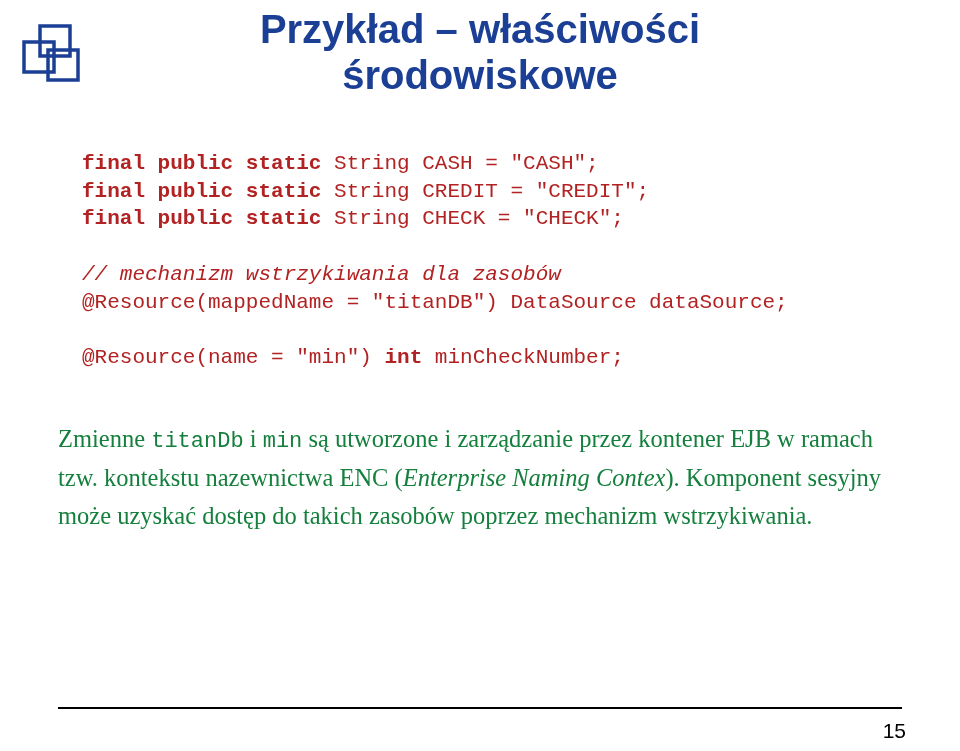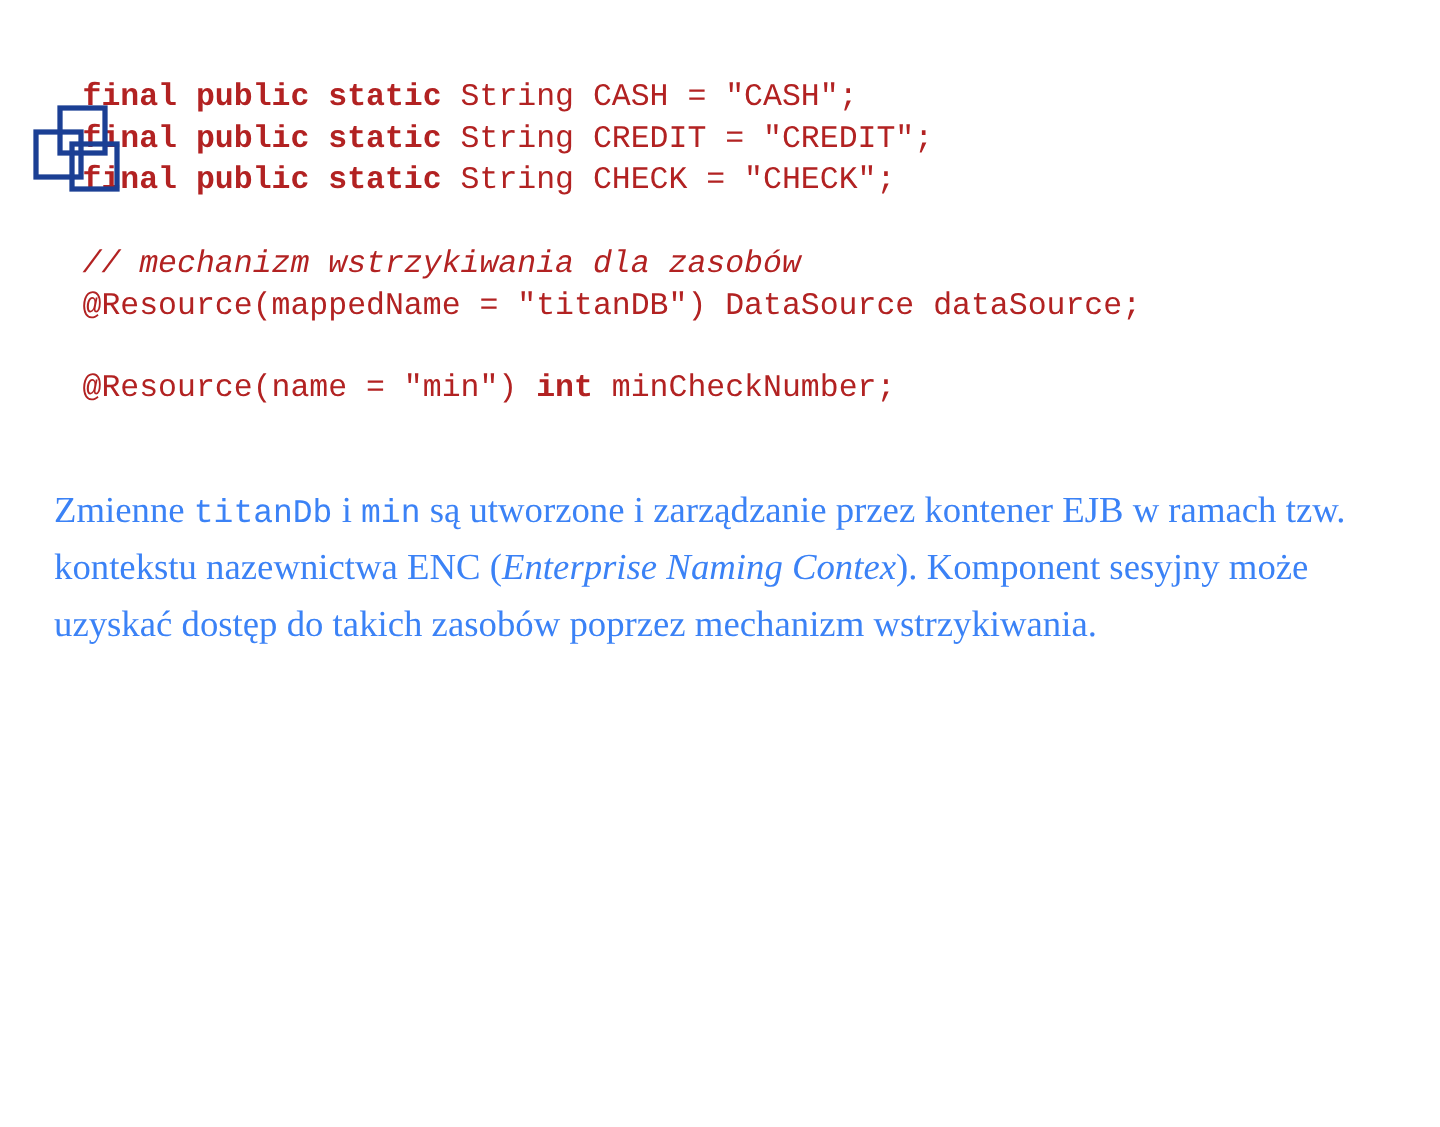--- a/index.html
+++ b/index.html
@@ -29,35 +29,35 @@
     color: #1b3f94;
     text-align: center;
     font-size: 40px;
     line-height: 1.15;
     margin-top: 6px;
   }
   .code-block {
     font-family: "Courier New", monospace;
     font-size: 21px;
     color: #b22222;
-    margin: 52px 0 0 55px;
+    margin: 52px 0 0 82px;
     line-height: 1.32;
     white-space: pre;
   }
   .code-block .kw {
     font-weight: bold;
   }
   .code-block .comment {
     font-style: italic;
   }
   .body-text {
-    margin: 48px 58px 0 36px;
+    margin: 48px 58px 0 58px;
     font-size: 24.5px;
     line-height: 1.55;
-    color: #3b82f6;
+    color: #15803d;
   }
   .body-text .mono {
     font-family: "Courier New", monospace;
     font-size: 22px;
   }
   .body-text .ital {
     font-style: italic;
   }
   .footer-line {
     position: absolute;
@@ -80,20 +80,24 @@
 <body>
 
 <div class="page">
 
   <svg class="logo" width="68" height="68" viewBox="0 0 68 68">
     <rect x="22" y="6" width="30" height="30" fill="none" stroke="#1b3f94" stroke-width="3.5"></rect>
     <rect x="6" y="22" width="30" height="30" fill="none" stroke="#1b3f94" stroke-width="3.5"></rect>
     <rect x="30" y="30" width="30" height="30" fill="none" stroke="#1b3f94" stroke-width="3.5"></rect>
   </svg>
 
+  <div class="title">
+    <span>Przykład – właściwości</span><br>
+    <span>środowiskowe</span>
+  </div>
 
   <div class="code-block"><span class="kw">final public static </span><span>String CASH = "CASH";</span>
 <span class="kw">final public static </span><span>String CREDIT = "CREDIT";</span>
 <span class="kw">final public static </span><span>String CHECK = "CHECK";</span>
 
 <span class="comment">// mechanizm wstrzykiwania dla zasobów</span>
 <span>@Resource(mappedName = "titanDB") DataSource dataSource;</span>
 
 <span>@Resource(name = "min") </span><span class="kw">int</span><span> minCheckNumber;</span></div>
 

